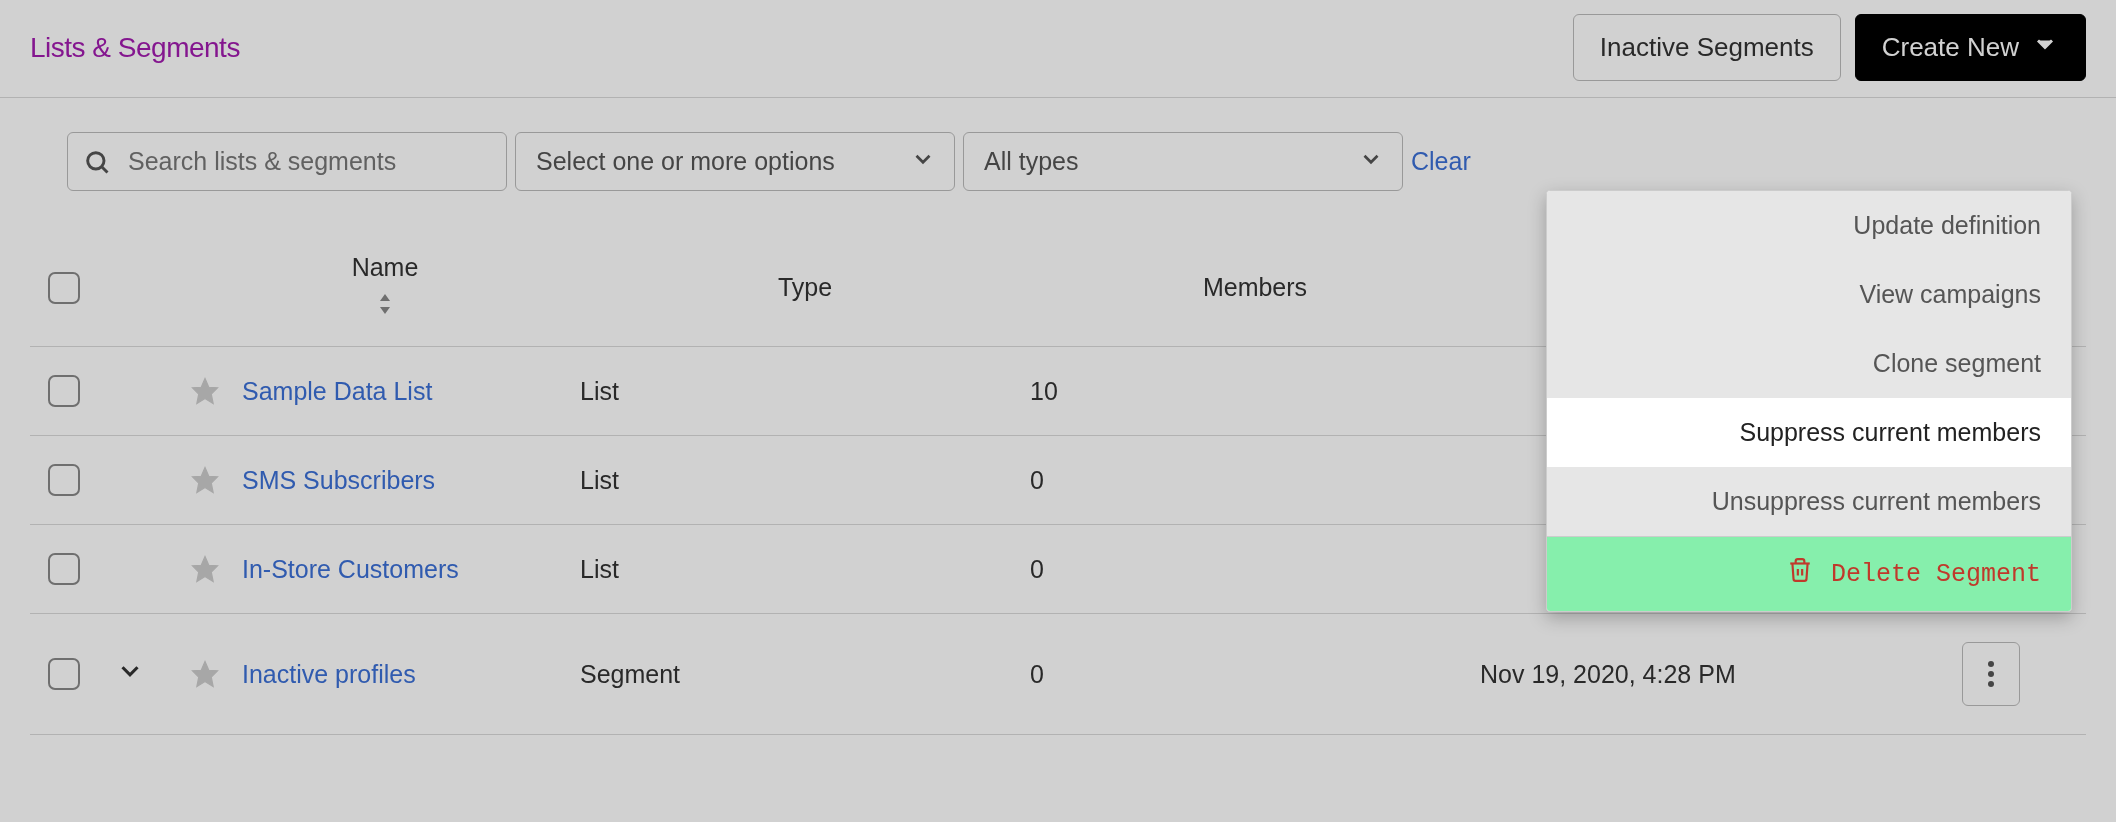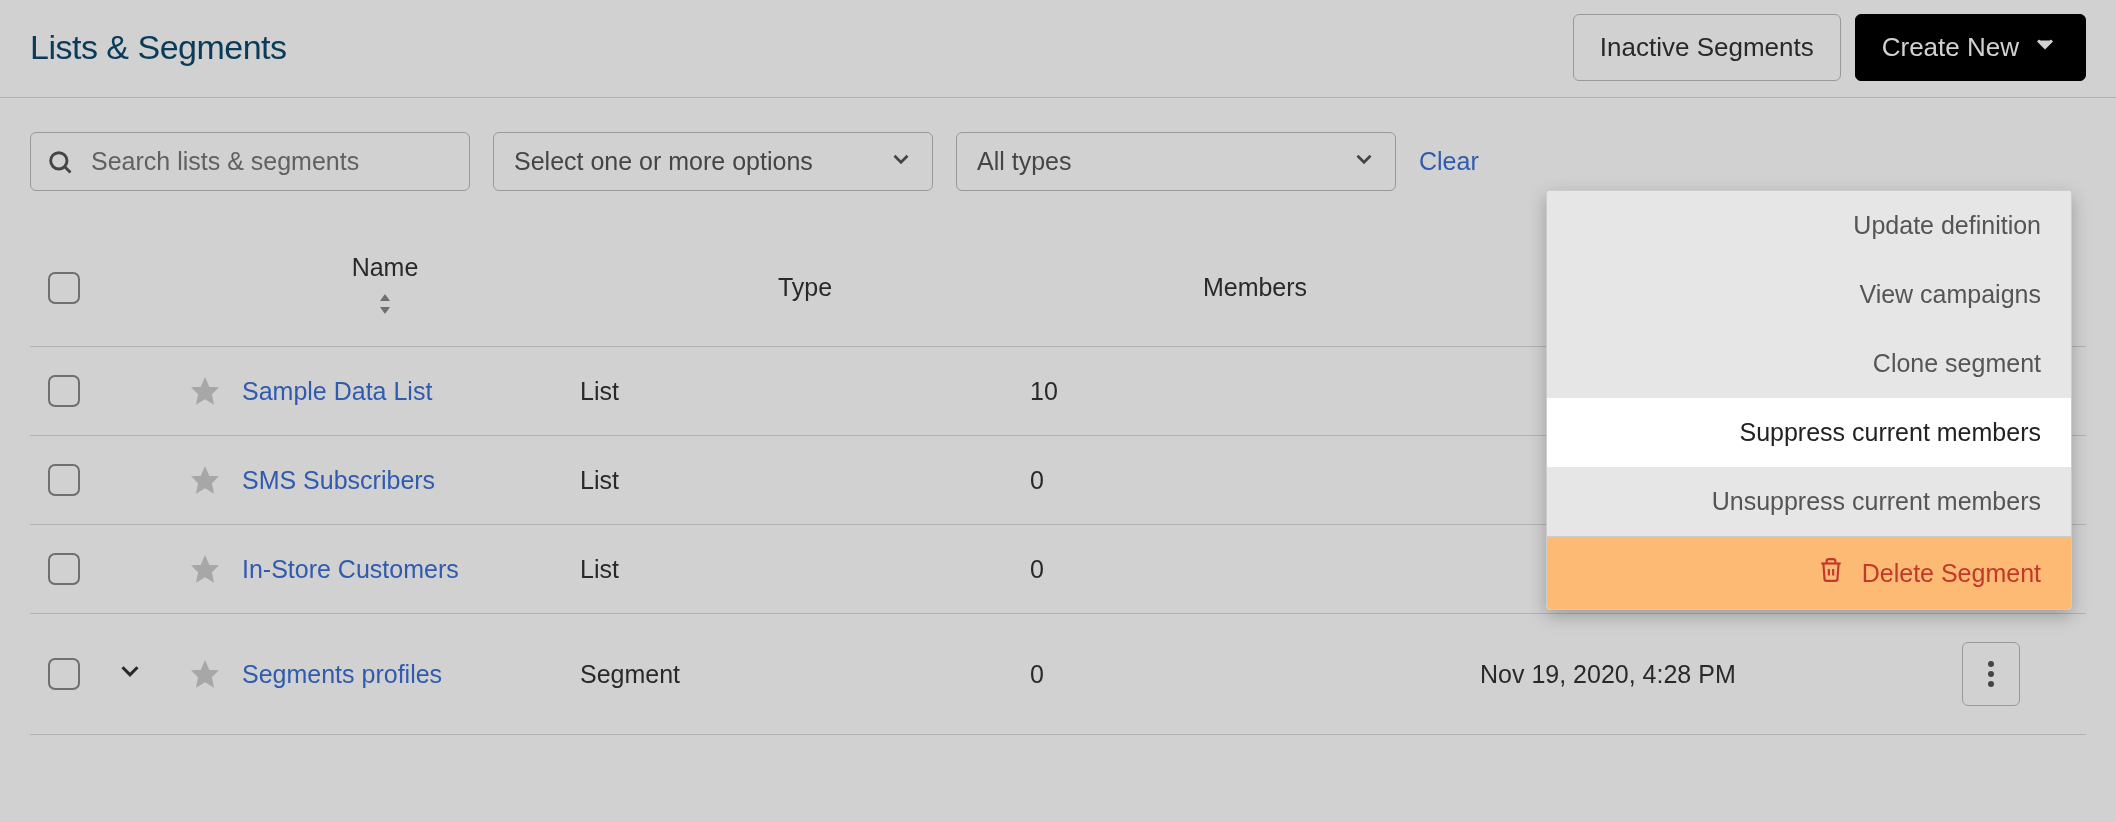--- a/index.html
+++ b/index.html
@@ -25,23 +25,23 @@
 
   
   .header {
     display: flex;
     align-items: center;
     justify-content: space-between;
     padding: 14px 30px 16px 30px;
     border-bottom: 1px solid #d9d9d9;
   }
   .page-title {
-    font-size: 34px;
+    font-size: 28px;
     font-weight: 500;
-    color: #0c4a6e;
+    color: #a21caf;
     letter-spacing: -0.5px;
   }
   .header-actions {
     display: flex;
     gap: 14px;
   }
   .btn {
     font-size: 26px;
     padding: 15px 26px;
     border-radius: 6px;
@@ -57,22 +57,23 @@
     background: #000;
     color: #fff;
     border: 1px solid #000;
   }
   .btn-primary svg { fill: #fff; stroke: #fff; }
 
   
   .filter-bar {
     display: flex;
     align-items: center;
-    gap: 23px;
+    gap: 8px;
     padding: 34px 30px 24px 30px;
+    margin-left: 37px;
   }
   .search-wrap {
     position: relative;
     width: 440px;
   }
   .search-wrap svg {
     position: absolute;
     left: 16px;
     top: 50%;
     transform: translateY(-50%);
@@ -208,21 +209,22 @@
     color: #222;
   }
   .menu-divider {
     height: 1px;
     background: #ccc;
   }
   .menu-item.danger {
     color: #c0392b;
   }
   .menu-item.danger.dimmed {
-    background: #fdba74;
+    background: #86efac;
+    font-family: Liberation Mono, monospace;
   }
   .scrollbar-shadow {
     position: absolute;
     top: 4px;
     right: 3px;
     bottom: 78px;
     width: 22px;
     background: #d0d0d0;
     border-radius: 2px;
   }
@@ -366,21 +368,21 @@
             <svg width="30" height="30" viewBox="0 0 24 24" fill="none" stroke="#333" stroke-width="2.5">
               <polyline points="6 9 12 15 18 9"></polyline>
             </svg>
           </span></div>
         <div class="name-cell">
           <span class="star">
             <svg width="30" height="30" viewBox="0 0 24 24" fill="#ccc" stroke="#ccc" stroke-width="1">
               <polygon points="12 2 15 9 22 9.5 17 14.5 18.5 22 12 18 5.5 22 7 14.5 2 9.5 9 9"></polygon>
             </svg>
           </span>
-          <span class="name-link">Segments profiles</span>
+          <span class="name-link">Inactive profiles</span>
         </div>
         <div>Segment</div>
         <div>0</div>
         <div>Nov 19, 2020, 4:28 PM</div>
         <div>
           <div class="kebab-btn">
             <svg width="8" height="30" viewBox="0 0 8 30" fill="#555">
               <circle cx="4" cy="5" r="3"></circle>
               <circle cx="4" cy="15" r="3"></circle>
               <circle cx="4" cy="25" r="3"></circle>

